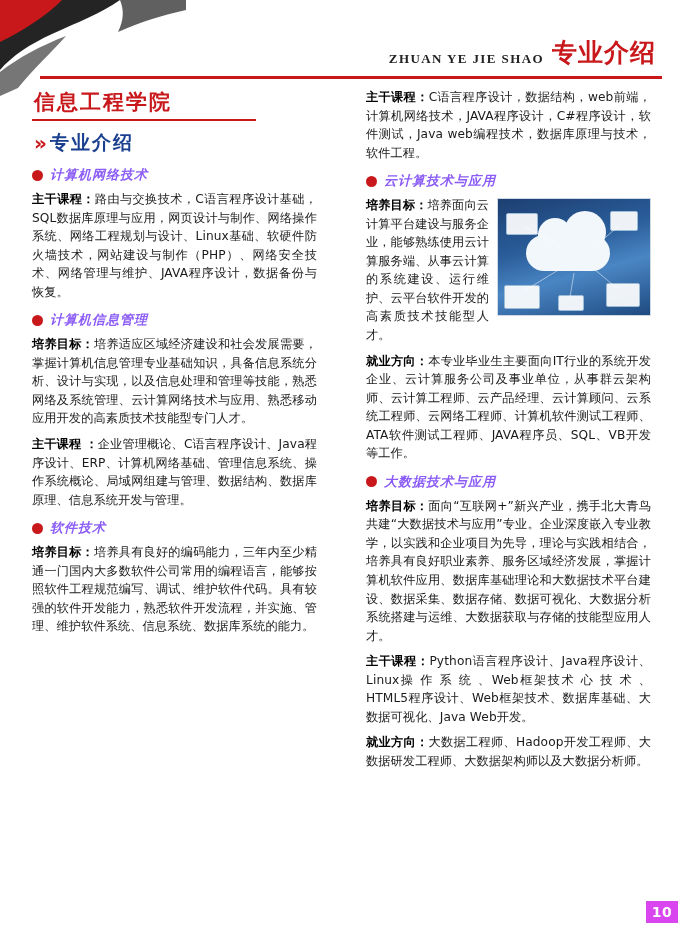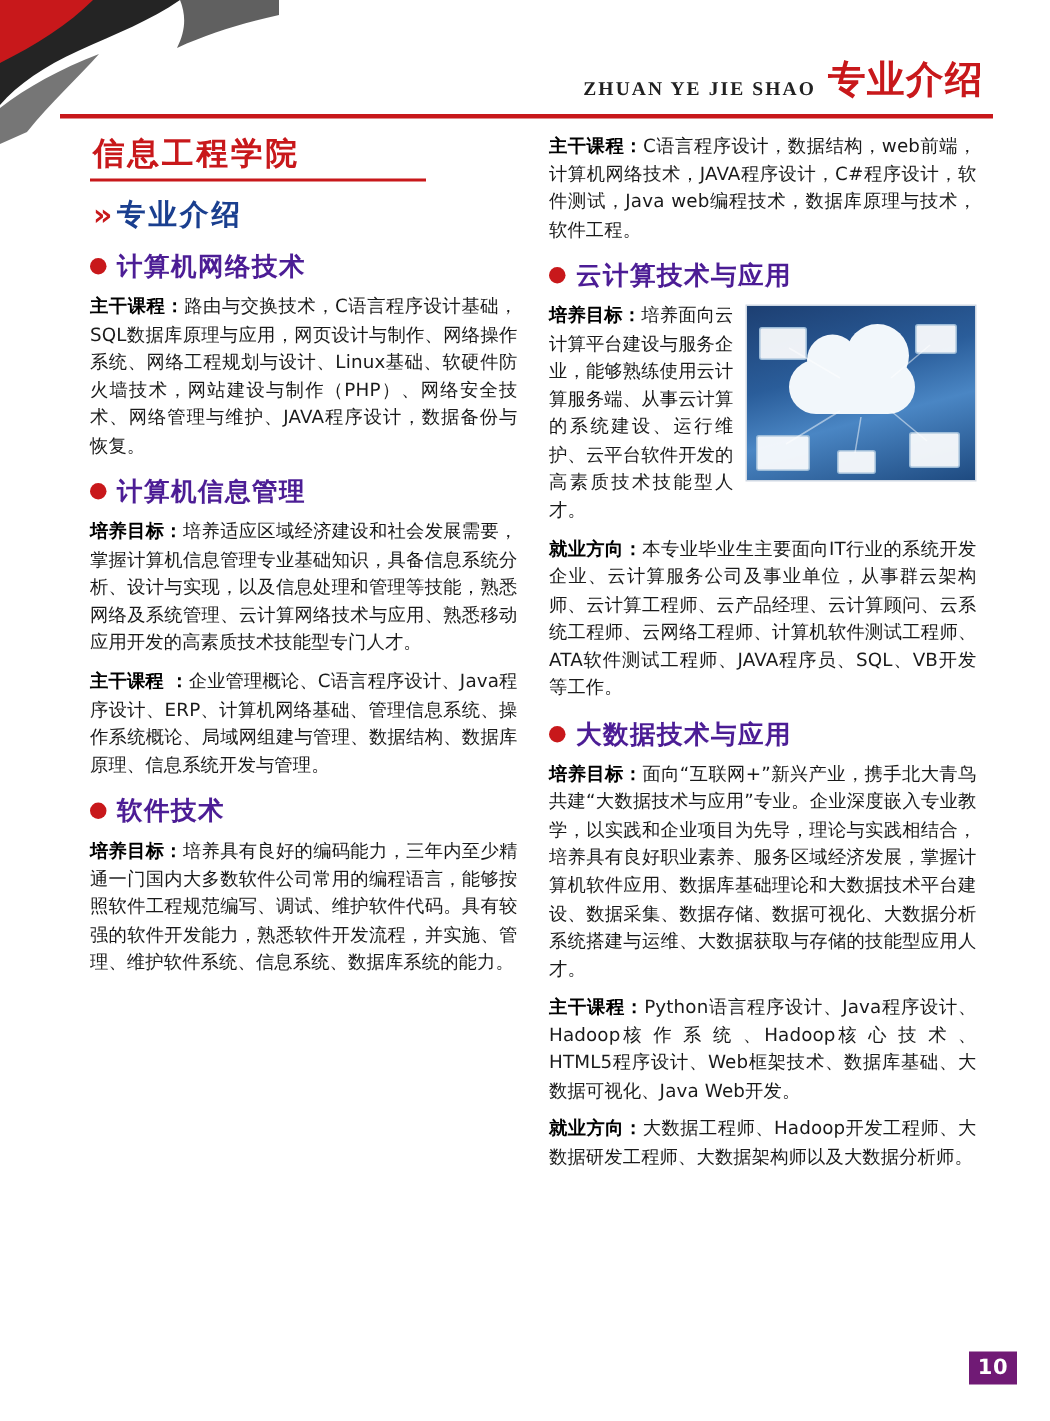--- a/index.html
+++ b/index.html
@@ -62,21 +62,21 @@
     letter-spacing: 1px;
     white-space: nowrap;
   }
 
   
   .col {
     position: absolute;
     top: 88px;
     width: 285px;
   }
-  .col-left { left: 60px; }
+  .col-left { left: 32px; }
   .col-right { left: 366px; }
 
   
   .institute {
     font-size: 21px;
     font-weight: bold;
     color: #c8181b;
     letter-spacing: 2px;
     margin: 0 0 3px 0;
     padding-left: 2px;
@@ -116,24 +116,25 @@
   }
   .bullet {
     width: 11px;
     height: 11px;
     border-radius: 50%;
     background: #c8181b;
     margin-right: 7px;
     flex: 0 0 auto;
   }
   .major-name {
-    font-size: 17px;
-    font-weight: bold;
-    color: #4c1d95;
+    font-size: 13px;
+    font-weight: bold;
+    color: #8b5cf6;
     letter-spacing: 1px;
+    font-style: italic;
   }
 
   
   .para {
     font-size: 12.2px;
     line-height: 1.52;
     color: #1a1a1a;
     text-align: justify;
     margin: 0 0 7px 0;
     letter-spacing: 0.1px;
@@ -195,21 +196,21 @@
   .dev.d4 { left: 108px; top: 84px; width: 32px; height: 22px; }
   .dev.d5 { left: 60px; top: 96px; width: 24px; height: 14px; }
 
   
   .page-num {
     position: absolute;
     right: 22px;
     bottom: 24px;
     width: 32px;
     height: 22px;
-    background: #701a75;
+    background: #d946ef;
     color: #fff;
     font-size: 14px;
     font-weight: bold;
     display: flex;
     align-items: center;
     justify-content: center;
     letter-spacing: 0.5px;
   }
 
   .clearfix:after { content: ""; display: block; clear: both; }
@@ -291,18 +292,18 @@
     <p class="para"><span class="lbl">培养目标：</span><span>培养面向云计算平台建设与服务企业，能够熟练使用云计算服务端、从事云计算的系统建设、运行维护、云平台软件开发的高素质技术技能型人才。</span></p>
   </div>
 
   <p class="para"><span class="lbl">就业方向：</span><span>本专业毕业生主要面向IT行业的系统开发企业、云计算服务公司及事业单位，从事群云架构师、云计算工程师、云产品经理、云计算顾问、云系统工程师、云网络工程师、计算机软件测试工程师、ATA软件测试工程师、JAVA程序员、SQL、VB开发等工作。</span></p>
 
   <div class="major-head">
     <span class="bullet"></span>
     <span class="major-name">大数据技术与应用</span>
   </div>
   <p class="para"><span class="lbl">培养目标：</span><span>面向“互联网+”新兴产业，携手北大青鸟共建“大数据技术与应用”专业。企业深度嵌入专业教学，以实践和企业项目为先导，理论与实践相结合，培养具有良好职业素养、服务区域经济发展，掌握计算机软件应用、数据库基础理论和大数据技术平台建设、数据采集、数据存储、数据可视化、大数据分析系统搭建与运维、大数据获取与存储的技能型应用人才。</span></p>
-  <p class="para"><span class="lbl">主干课程：</span><span>Python语言程序设计、Java程序设计、Hadoop核 作 系 统 、Hadoop核 心 技 术 、HTML5程序设计、Web框架技术、数据库基础、大数据可视化、Java Web开发。</span></p>
+  <p class="para"><span class="lbl">主干课程：</span><span>Python语言程序设计、Java程序设计、Linux操 作 系 统 、Web框架技术 心 技 术 、HTML5程序设计、Web框架技术、数据库基础、大数据可视化、Java Web开发。</span></p>
   <p class="para"><span class="lbl">就业方向：</span><span>大数据工程师、Hadoop开发工程师、大数据研发工程师、大数据架构师以及大数据分析师。</span></p>
 
 </div>
 
 <div class="page-num">10</div>
 
 </body></html>

